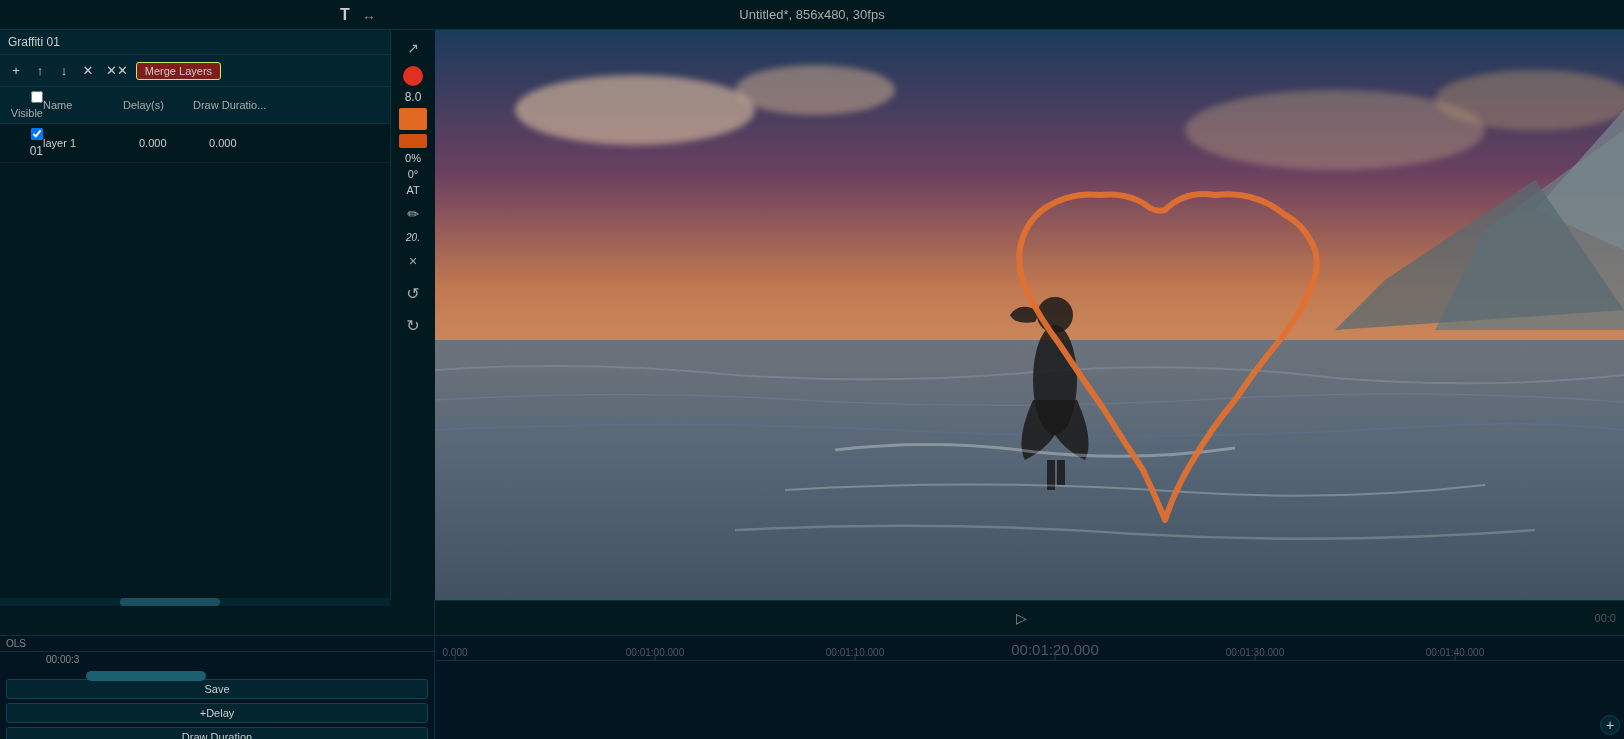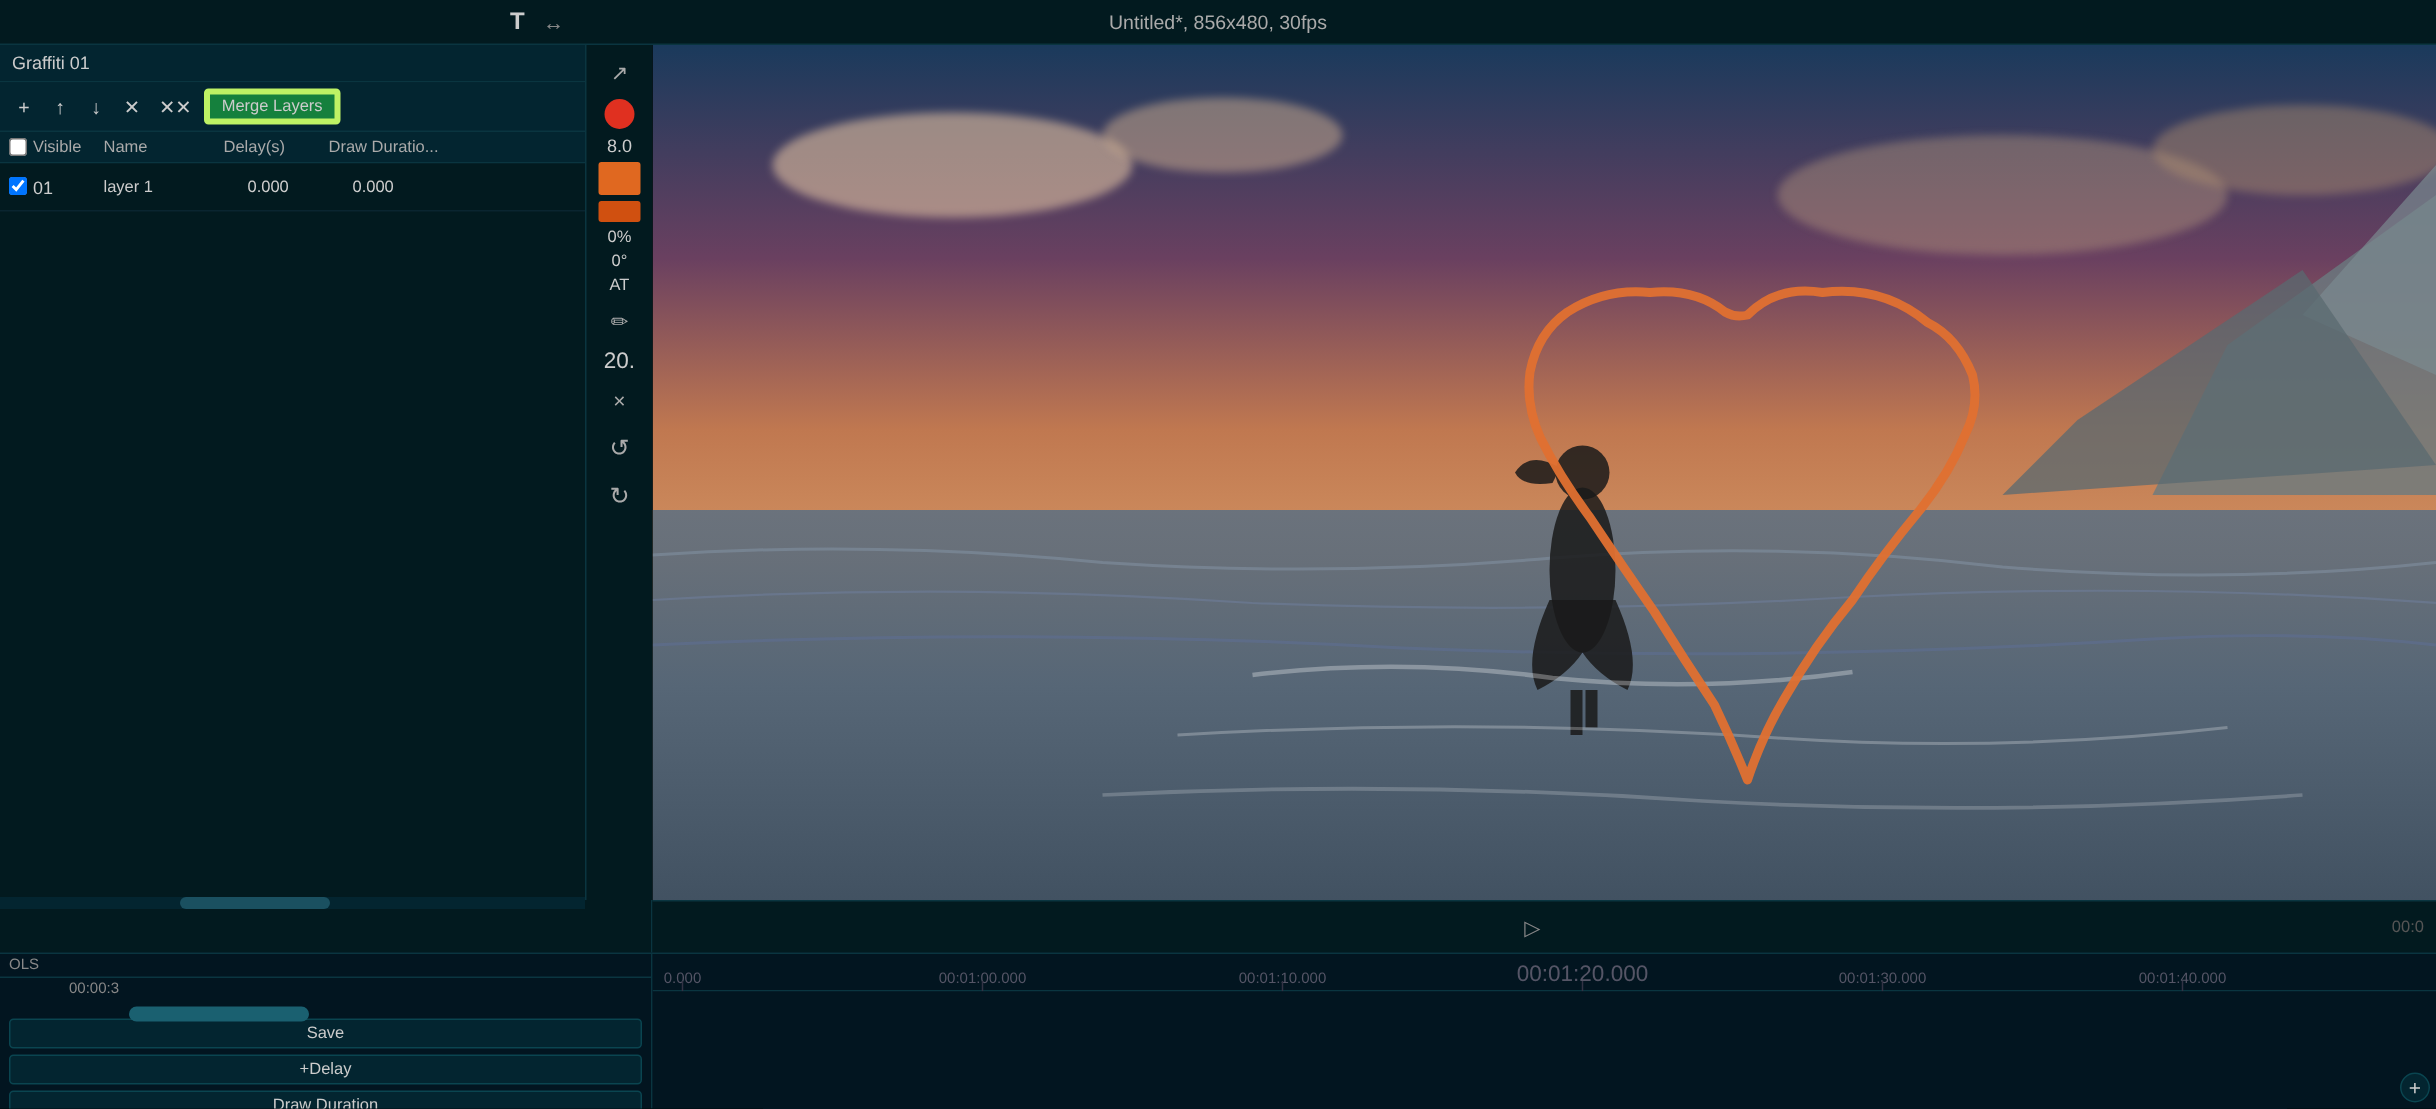--- a/index.html
+++ b/index.html
@@ -60,42 +60,42 @@
       background: none;
       border: none;
       color: #ccc;
       cursor: pointer;
       font-size: 13px;
       padding: 2px 4px;
       min-width: 20px;
       text-align: center;
     }
     #merge-layers-btn {
-      background: #15803d;
-      border: 4px solid #bef264;
+      background: #7f1d1d;
+      border: 1px solid #bef264;
       border-radius: 3px;
       color: #ccc;
       padding: 2px 8px;
       cursor: pointer;
       font-size: 11px;
     }
     #move-icon-btn {
       margin-left: auto;
     }
 
     #table-header {
       display: flex;
       align-items: center;
       padding: 4px 6px;
       background: #032530;
       border-bottom: 1px solid #0a3540;
       font-size: 11px;
       color: #aaa;
     }
-    .col-visible { width: 63px; display: flex; align-items: flex-start; gap: 4px; }
+    .col-visible { width: 37px; display: flex; align-items: flex-end; gap: 4px; flex-direction: column; }
     .col-name { width: 80px; }
     .col-delay { width: 70px; }
     .col-draw { width: 80px; }
 
     #layer-row {
       display: flex;
       align-items: center;
       padding: 4px 6px;
       background: #021a1f;
       border-bottom: 1px solid #0a2530;
@@ -405,21 +405,21 @@
 <div id="right-tools">
   <button class="tool-btn" style="font-size:14px;">↗</button>
   <div class="color-swatch-red"></div>
   <div style="color:#ccc;font-size:12px;text-align:center;width:32px;">8.0</div>
   <div class="color-swatch-orange"></div>
   <div class="color-swatch-orange2"></div>
   <div style="color:#ccc;font-size:11px;text-align:center;width:32px;">0%</div>
   <div style="color:#ccc;font-size:11px;text-align:center;width:32px;">0°</div>
   <div style="color:#ccc;font-size:11px;text-align:center;width:32px;">AT</div>
   <button class="tool-btn" style="font-size:14px;">✏</button>
-  <div style="color:#ccc;font-size:15px;text-align:center;width:32px;">20.</div>
+  <div style="color:#ccc;font-size:10px;text-align:center;width:32px;font-style:italic;">20.</div>
   <button class="tool-btn" style="font-size:14px;">×</button>
   <button class="tool-btn" style="font-size:16px;">↺</button>
   <button class="tool-btn" style="font-size:16px;">↻</button>
 </div>
 
 <div id="video-area">
 
   <svg id="beach-scene" viewBox="0 0 1189 570" preserveAspectRatio="xMidYMid slice">
 
     <defs>

